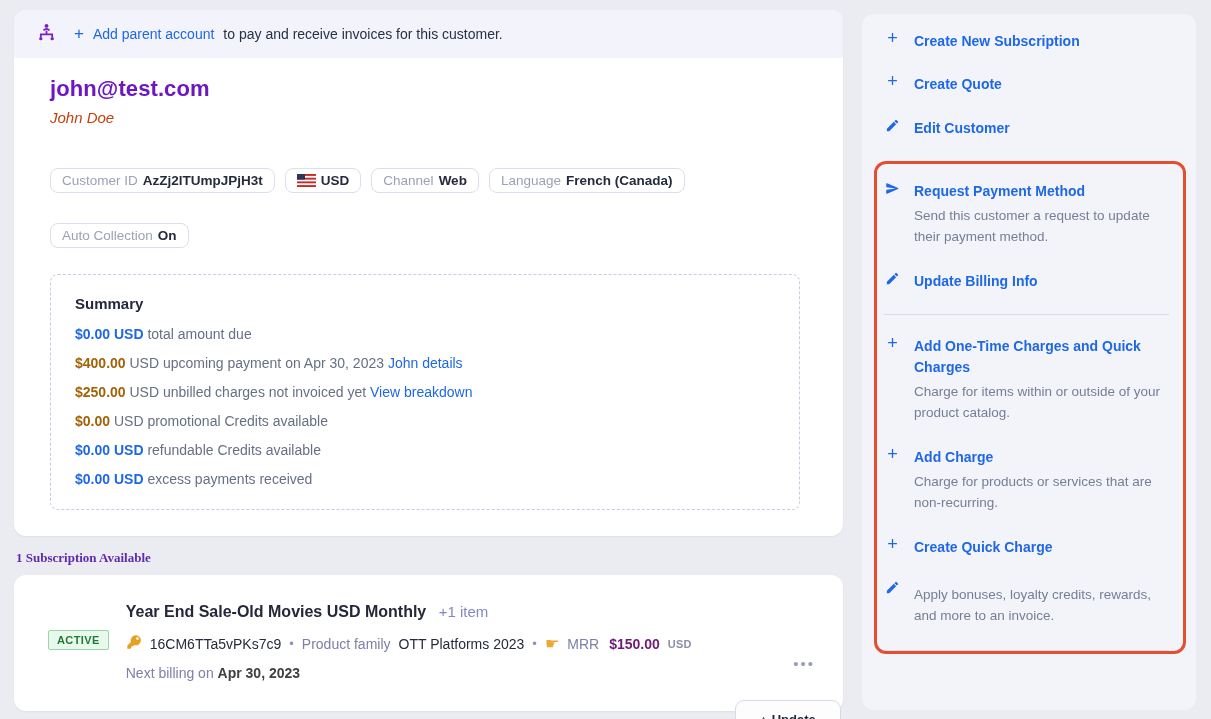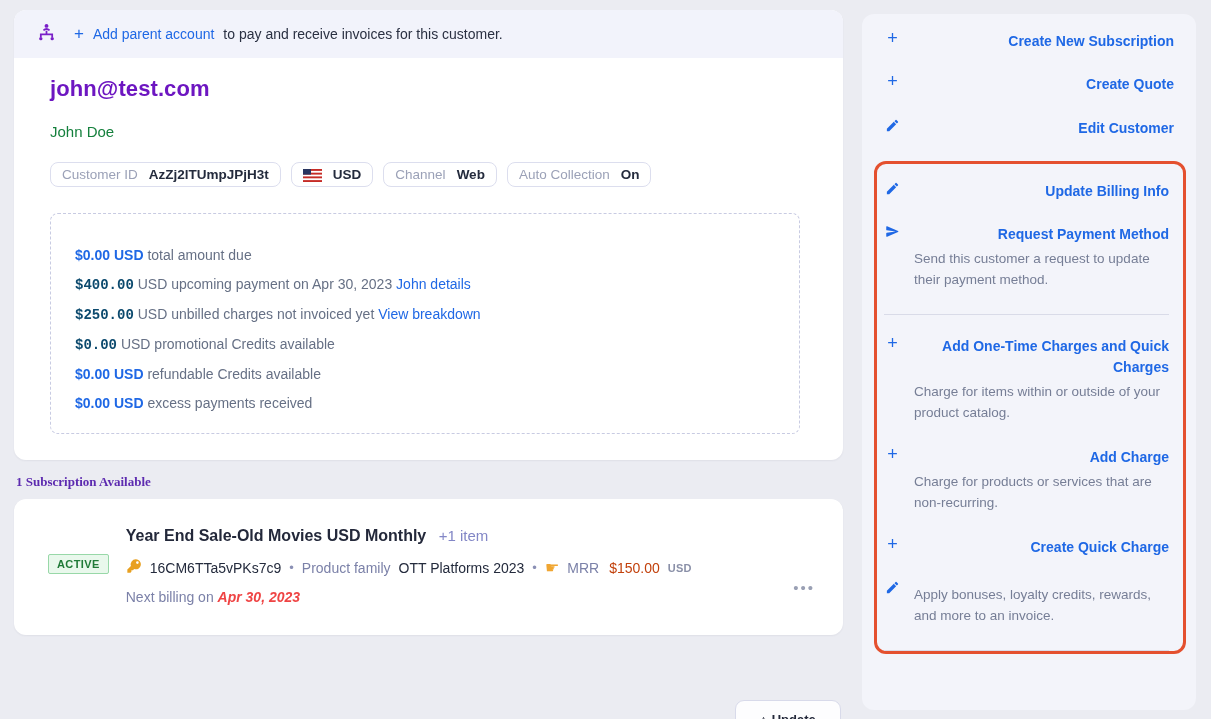--- a/index.html
+++ b/index.html
@@ -15,81 +15,81 @@
     overflow:hidden;
   }
   .banner {
     background:#f2f3fb; padding:12px 22px; display:flex; align-items:center; gap:9px;
     font-size:14px; color:#2a3042;
   }
   .banner .plus { color:#1f68e5; font-size:17px; font-weight:400; margin-left:8px; }
   .banner a { color:#1f68e5; text-decoration:none; cursor:pointer;text-align:center; }
   .card-body { padding:18px 36px 26px 36px; }
   .email { font-size:22px; font-weight:700; color:#6d16c1; letter-spacing:.1px; }
-  .cust-name { font-size:15px; color:#15803d; margin-top:21px; }
+  .cust-name { font-size:15px; color:#c2410c; margin-top:7px;font-style:italic; }
   .badges { display:flex; flex-wrap:wrap; gap:10px 10px; margin-top:22px; max-width:680px; }
   .badge {
-    display:inline-flex; align-items:flex-end; gap:11px; background:#fff;
+    display:inline-flex; align-items:center; gap:5px; background:#fff;
     border:1px solid #dcdeee; border-radius:8px; padding:4px 11px;
-    font-size:13.5px; color:#9ba1b7; white-space:nowrap;
+    font-size:13.5px; color:#9ba1b7; white-space:nowrap;margin-top:20px;
   }
   .badge b { color:#242b3d; font-weight:700; }
   .badge svg { display:block; }
   .summary-box {
     margin-top:26px; border:1.5px dashed #c8cbe2; border-radius:8px;
     padding:20px 24px 22px 24px; width:750px;
   }
   .summary-title { font-size:15px; font-weight:700; color:#23283a; margin-bottom:14px; }
   .sum-row { font-size:14px; color:#667085; margin-top:13px; }
   .sum-row .amt { font-weight:700; }
   .sum-row.blue .amt, .sum-row.blue .cur { color:#1f68e5; font-weight:700; }
-  .sum-row.dark .amt { color:#0c4a6e;font-family:Liberation Mono, monospace; }
+  .sum-row.dark .amt { color:#a16207; }
   .sum-row.dark .cur { color:#667085; }
   .sum-row a { color:#1f68e5; text-decoration:none; cursor:pointer; }
   
   .sub-header { margin:14px 0 0 2px; font-size:13px; font-weight:700; color:#5d2bb0;font-family:Liberation Serif, serif; }
   .sub-card {
     margin-top:9px; background:#fff; border-radius:12px; box-shadow:0 1px 2px rgba(30,35,60,.06);
     padding:28px 28px 30px 34px; display:flex; align-items:flex-start;
   }
   .status-badge {
     margin-top:27px; font-size:11px; font-weight:700; letter-spacing:.4px; color:#217a38;
     background:#e9f8ec; border:1px solid #98d8a8; border-radius:2px; padding:3px 8px;
   }
   .sub-content { margin-left:17px; flex:1; }
   .sub-title-row { font-size:16px; color:#23283a; }
   .sub-title { font-weight:700; }
   .sub-extra { color:#8286c6; font-weight:400; font-size:15px; margin-left:8px; }
   .sub-meta { margin-top:13px; font-size:14px; color:#7b81a8; display:flex; align-items:center; gap:8px; flex-wrap:nowrap; }
   .sub-meta .dark { color:#242b3d; }
   .sub-meta .dot { color:#8b90b5; font-size:13px; }
-  .sub-meta .mrr-amt { color:#c2410c; font-weight:400; margin-left:2px; }
+  .sub-meta .mrr-amt { color:#701a75; font-weight:700; margin-left:2px; }
   .sub-meta .mrr-cur { color:#8a90a8; font-size:11px; font-weight:700; letter-spacing:.3px; }
   .point-icon { color:#f0a632; font-size:16px; line-height:1; }
   .sub-next { margin-top:12px; font-size:14px; color:#7b81a8; }
-  .sub-next b { color:#ef4444; font-weight:700;font-style:italic; }
+  .sub-next b { color:#404040; font-weight:700; }
   .menu-dots { margin-top:52px; color:#9aa0b4; font-size:15px; letter-spacing:2px; cursor:pointer; }
   
   .update-btn {
     position:absolute; left:735px; top:700px; width:106px; height:38px;
     background:#fdfdfe; border:1px solid #d8daea; border-radius:9px;
     font-size:13px; font-weight:700; color:#23283a; display:flex; align-items:center;
     justify-content:center; gap:5px; cursor:pointer;
   }
   .update-btn .up { font-size:13px; }
   
   .sidebar {
     position:absolute; left:862px; top:14px; width:334px; height:696px;
     background:#f3f4fa; border-radius:12px; padding:17px 0 0 0;
   }
   .sb-item { display:flex; align-items:flex-start; gap:13px; padding:0 22px; margin:0 0 23px 0; cursor:pointer; }
   .sb-icon { width:17px; flex:0 0 17px; display:flex; justify-content:center; margin-top:0px; }
   .sb-icon .plus-glyph { color:#1f68e5; font-size:18px; line-height:15px; font-weight:400; }
   .sb-body { flex:1; }
-  .sb-label { font-size:14px; font-weight:700; color:#1f68e5; line-height:1.45;text-align:right; }
+  .sb-label { font-size:14px; font-weight:700; color:#1f68e5; line-height:1.45; }
   .sb-desc { font-size:13.5px; color:#767e96; line-height:1.55; margin-top:5px; }
   .sb-divider { height:1px; background:#d9dbe8; margin:0 22px 21px 22px; }
   .highlight-box {
     border:3px solid #e4502f; border-radius:12px; margin:0 10px 20px 12px;
     padding:17px 0 0 0; 
   }
   .highlight-box .sb-item { padding:0 14px 0 7px; }
   .highlight-box .sb-divider { margin:0 14px 21px 7px; }
   .highlight-box .sb-divider.last { margin-bottom:0; }
 </style>
@@ -133,25 +133,30 @@
                 <rect width="8" height="5.6" fill="#2a3560"></rect>
               </svg>
             </span>
             <b>USD</b>
           </span>
           <span class="badge">
             <span class="badge-label">Channel</span>
             <b>Web</b>
           </span>
           <span class="badge">
+            <span class="badge-label">Language</span>
+            <b>French (Canada)</b>
+          </span>
+          <span class="badge">
             <span class="badge-label">Auto Collection</span>
             <b>On</b>
           </span>
         </div>
       <div class="summary-box">
+        <div class="summary-title">Summary</div>
         <div id="summary-rows">
             <div class="sum-row blue"><span class="amt">$0.00</span><span class="cur"> USD</span><span class="txt"> total amount due</span></div>
             <div class="sum-row dark"><span class="amt">$400.00</span><span class="cur"> USD</span><span class="txt"> upcoming payment on Apr 30, 2023 </span><a>John details</a></div>
             <div class="sum-row dark"><span class="amt">$250.00</span><span class="cur"> USD</span><span class="txt"> unbilled charges not invoiced yet </span><a>View breakdown</a></div>
             <div class="sum-row dark"><span class="amt">$0.00</span><span class="cur"> USD</span><span class="txt"> promotional Credits available</span></div>
             <div class="sum-row blue"><span class="amt">$0.00</span><span class="cur"> USD</span><span class="txt"> refundable Credits available</span></div>
             <div class="sum-row blue"><span class="amt">$0.00</span><span class="cur"> USD</span><span class="txt"> excess payments received</span></div>
           </div>
       </div>
     </div>
@@ -220,38 +225,38 @@
         </svg>
       </span>
       <div class="sb-body">
         <div class="sb-label">Edit Customer</div>
       </div>
     </div>
     <div class="highlight-box">
       <div class="sb-item">
         <span class="sb-icon">
           <svg width="15" height="15" viewBox="0 0 24 24" fill="#1f68e5">
-            <path d="M3 17.25V21h3.75L17.81 9.94l-3.75-3.75L3 17.25zM20.71 7.04a1 1 0 0 0 0-1.41l-2.34-2.34a1 1 0 0 0-1.41 0l-1.83 1.83 3.75 3.75 1.83-1.83z"></path>
-          </svg>
-        </span>
-        <div class="sb-body">
-          <div class="sb-label">Update Billing Info</div>
-        </div>
-      </div>
-      <div class="sb-item">
-        <span class="sb-icon">
-          <svg width="15" height="15" viewBox="0 0 24 24" fill="#1f68e5">
             <path d="M3.4 20.4l17.45-7.48a1 1 0 0 0 0-1.84L3.4 3.6a.993.993 0 0 0-1.39.91L2 9.12c0 .5.37.93.87.99L17 12 2.87 13.88c-.5.07-.87.5-.87 1l.01 4.61c0 .71.73 1.2 1.39.91z"></path>
           </svg>
         </span>
         <div class="sb-body">
           <div class="sb-label">Request Payment Method</div>
           <div class="sb-desc">Send this customer a request to update their payment method.</div>
         </div>
       </div>
+      <div class="sb-item">
+        <span class="sb-icon">
+          <svg width="15" height="15" viewBox="0 0 24 24" fill="#1f68e5">
+            <path d="M3 17.25V21h3.75L17.81 9.94l-3.75-3.75L3 17.25zM20.71 7.04a1 1 0 0 0 0-1.41l-2.34-2.34a1 1 0 0 0-1.41 0l-1.83 1.83 3.75 3.75 1.83-1.83z"></path>
+          </svg>
+        </span>
+        <div class="sb-body">
+          <div class="sb-label">Update Billing Info</div>
+        </div>
+      </div>
       <div class="sb-divider"></div>
       <div class="sb-item">
         <span class="sb-icon">
           <span class="plus-glyph">+</span>
         </span>
         <div class="sb-body">
           <div class="sb-label">Add One-Time Charges and Quick Charges</div>
           <div class="sb-desc">Charge for items within or outside of your product catalog.</div>
         </div>
       </div>

